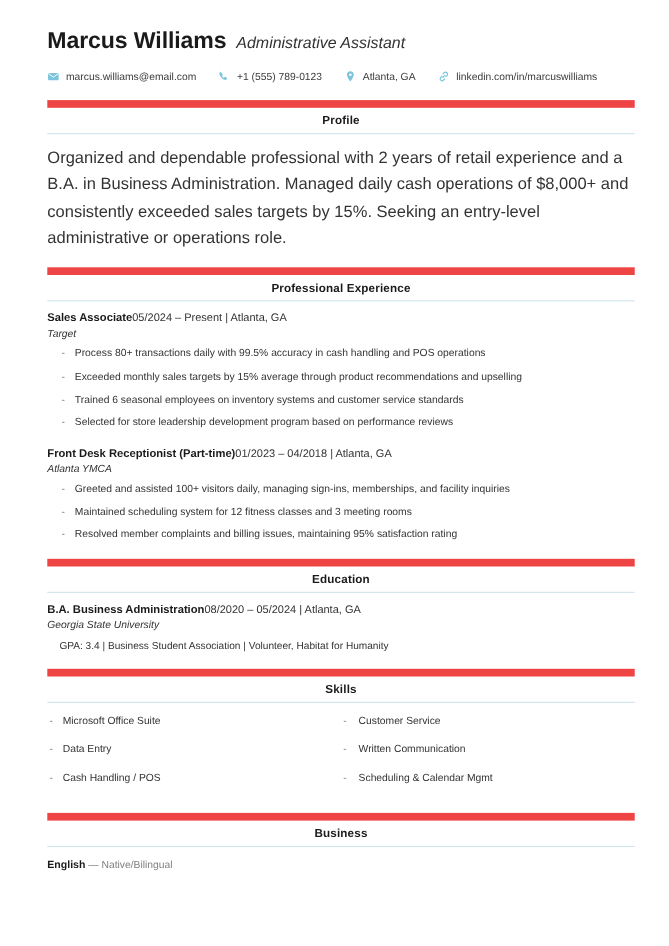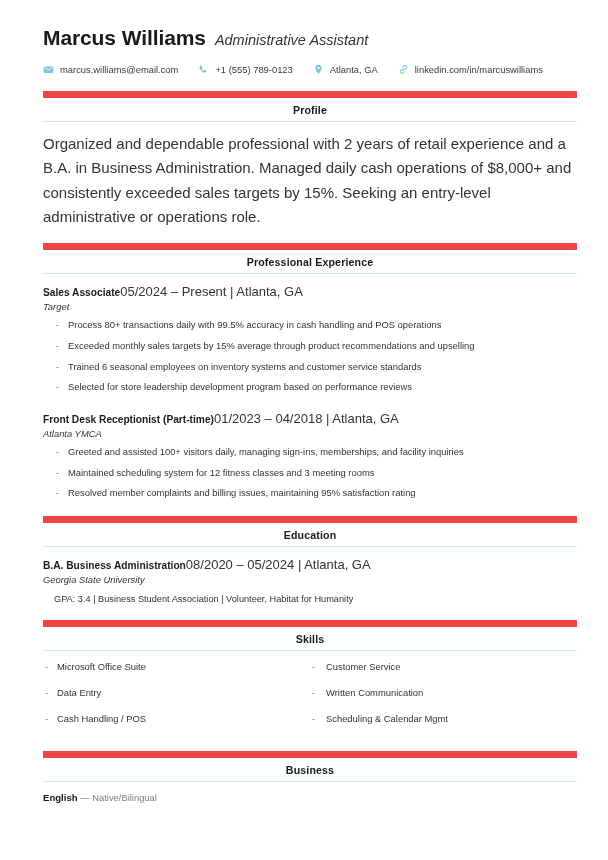--- a/index.html
+++ b/index.html
@@ -107,21 +107,21 @@
     display: flex;
     justify-content: flex-start;
     align-items: baseline;
   }
   .entry-title {
     font-size: 10.2px;
     font-weight: bold;
     color: #1a1a1a;
   }
   .entry-meta {
-    font-size: 13px;
+    font-size: 10px;
     color: #333333;
     white-space: nowrap;
   }
   .entry-sub {
     font-size: 9.4px;
     font-style: italic;
     color: #333333;
     margin-top: 2px;
   }
   .bullets {

